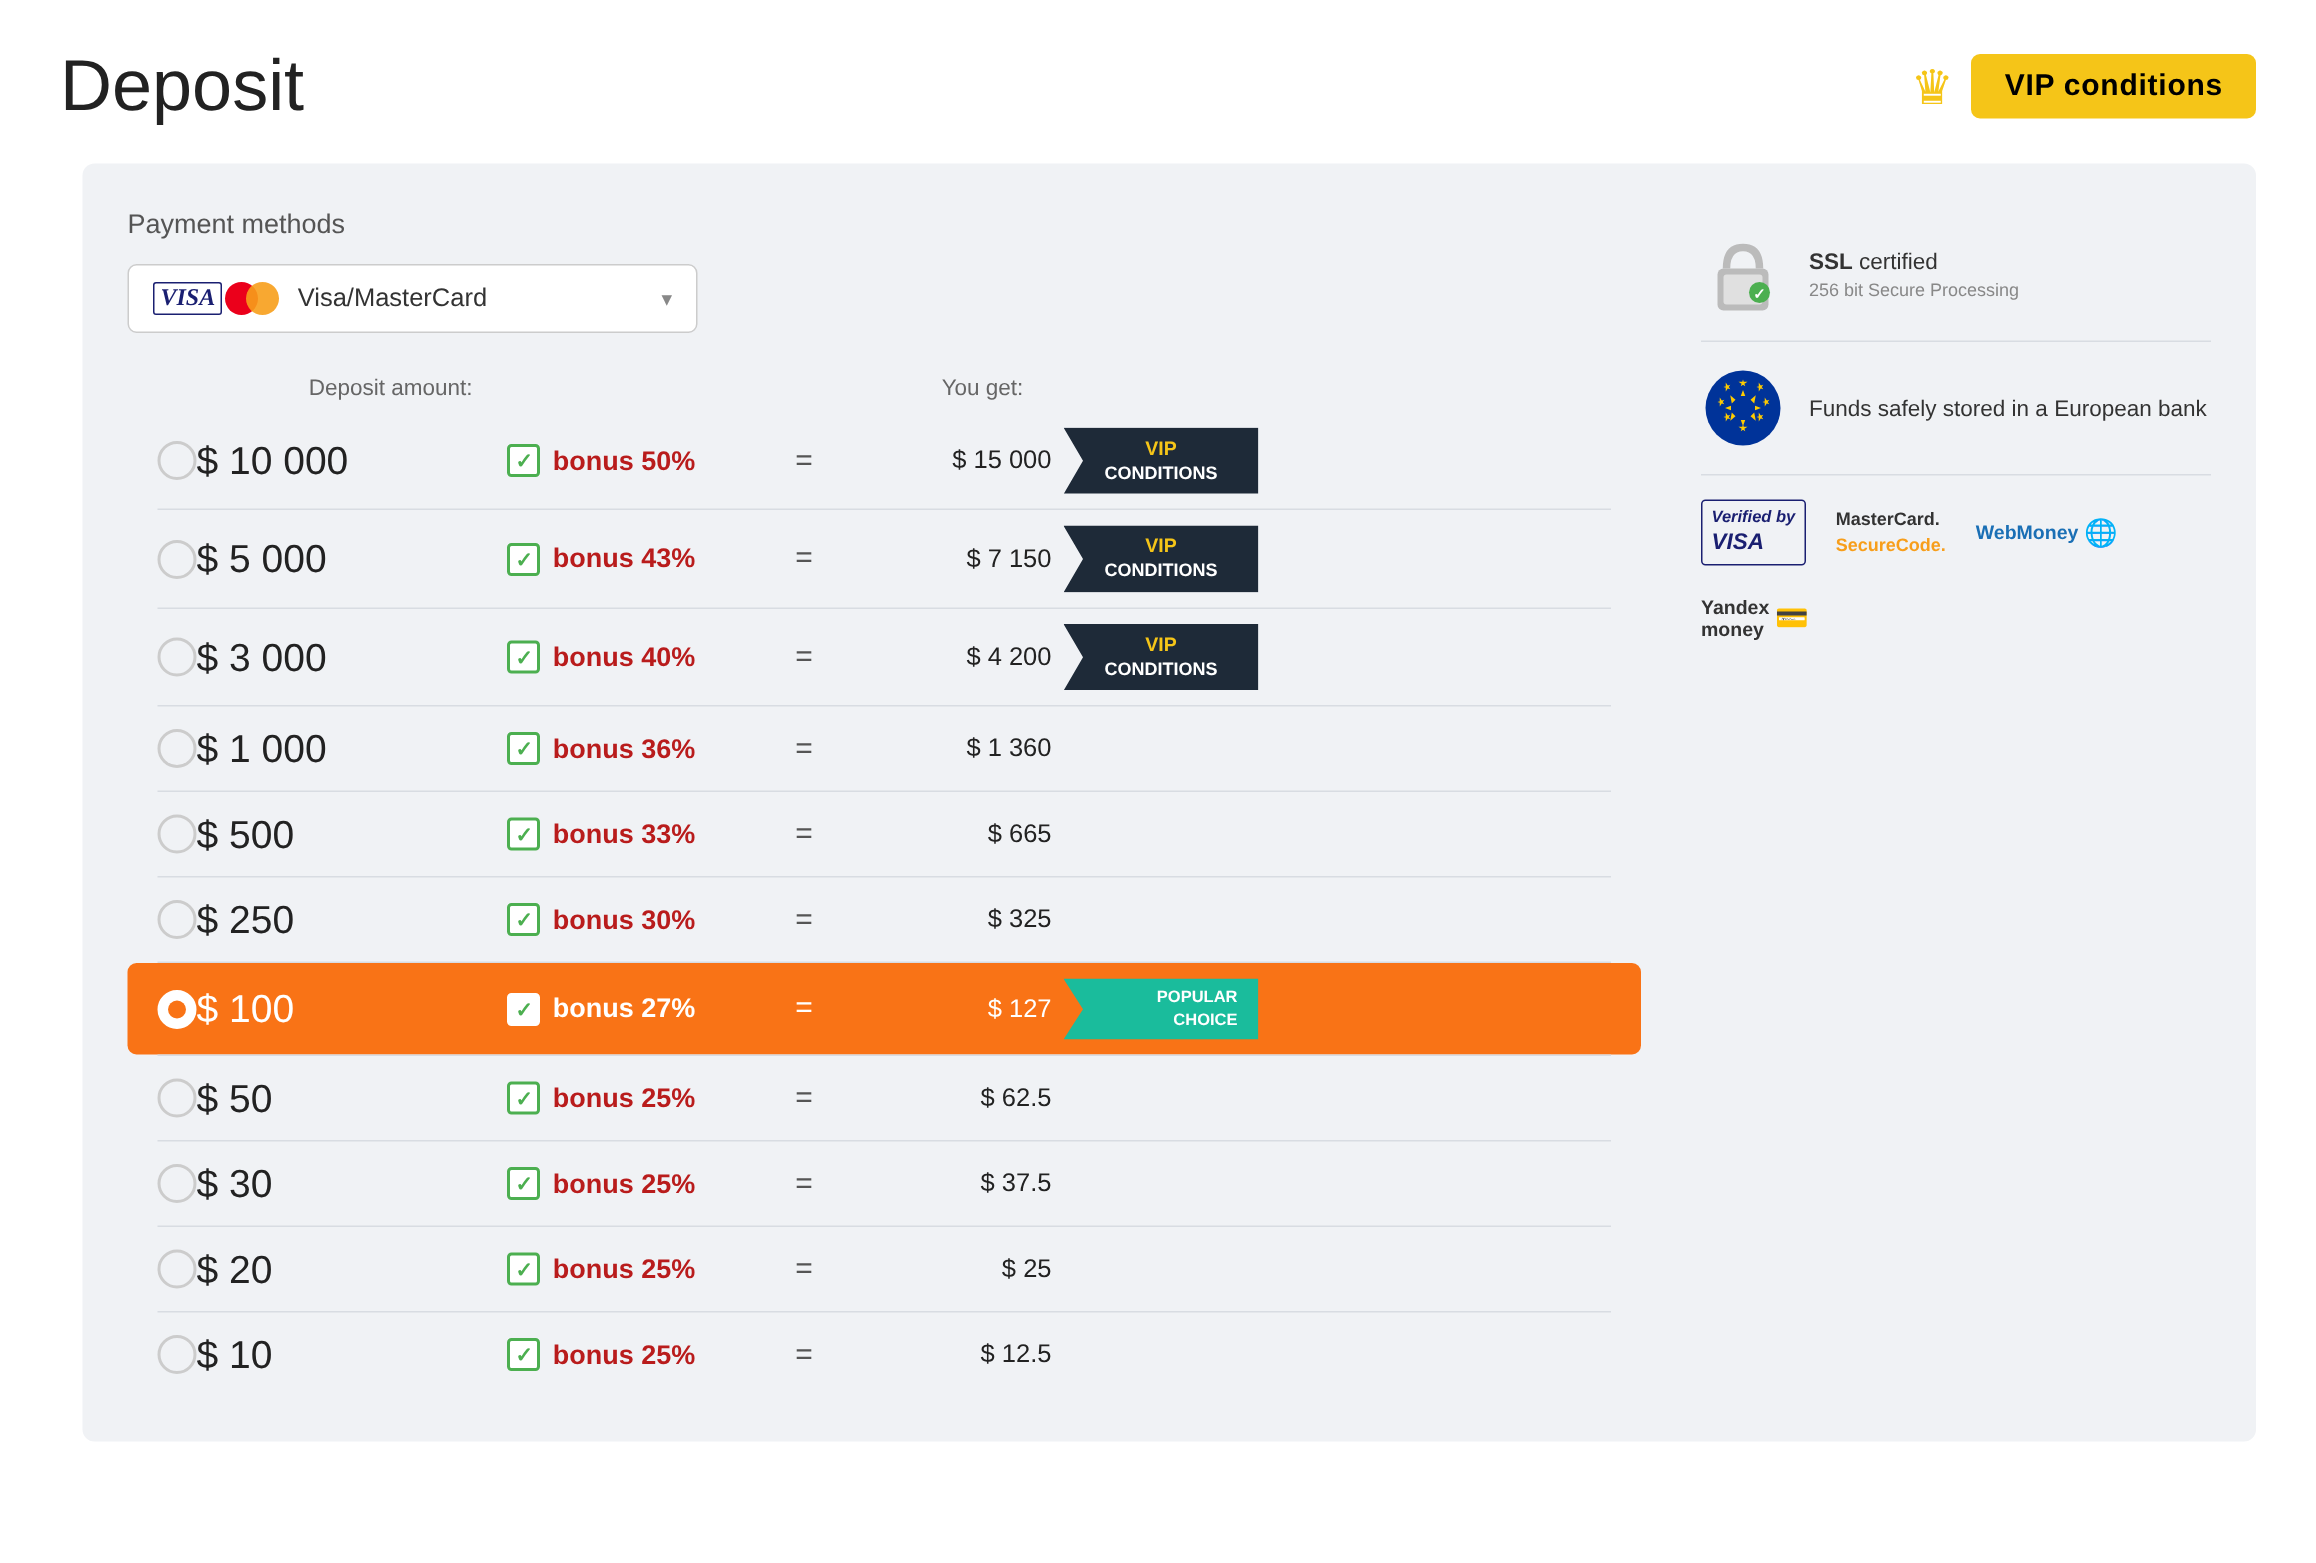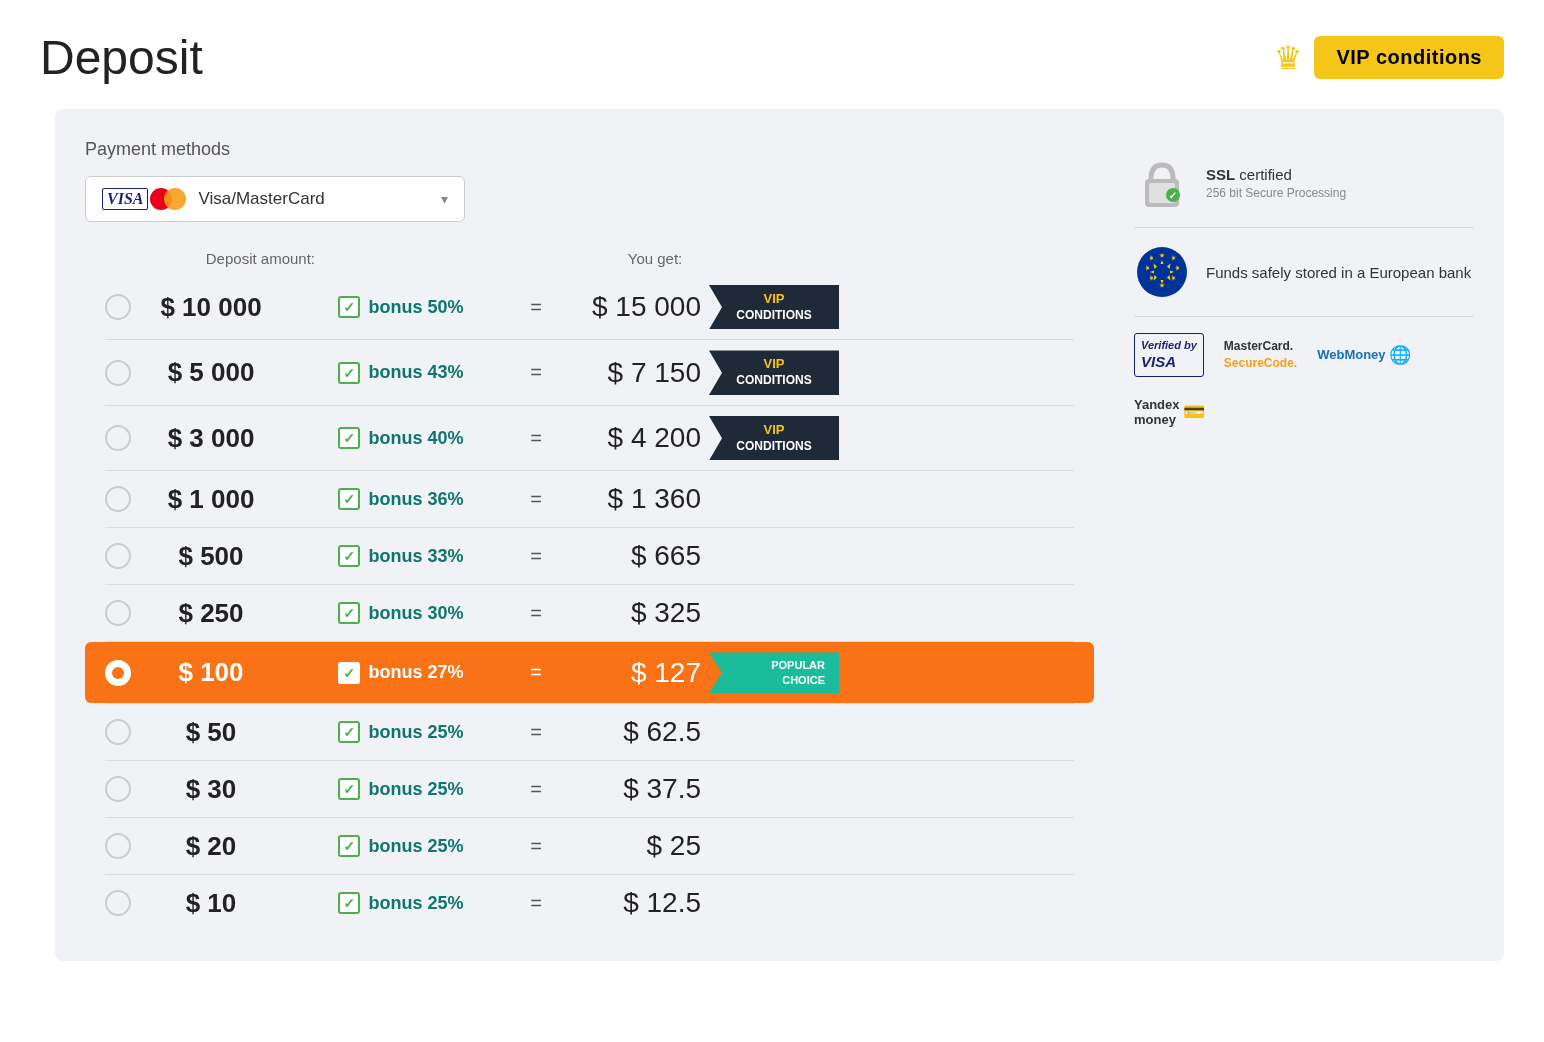--- a/index.html
+++ b/index.html
@@ -179,23 +179,23 @@
       background: #fff;
     }
     .radio-inner {
       width: 12px;
       height: 12px;
       border-radius: 50%;
       background: #f97316;
     }
     .amount-val {
       width: 160px;
-      text-align: center;
+      text-align: left;
       font-size: 26px;
-      font-weight: 700;
+      font-weight: 400;
       color: #222;
     }
     .bonus-area {
       width: 220px;
       display: flex;
       align-items: center;
       justify-content: center;
       gap: 8px;
     }
     .check-box {
@@ -212,34 +212,34 @@
     .check-box.selected-row {
       background: #fff;
       border-color: #fff;
     }
     .check-mark {
       color: #4caf50;
       font-size: 14px;
       font-weight: bold;
     }
     .bonus-pct {
-      color: #0f766e;
+      color: #b91c1c;
       font-size: 18px;
       font-weight: 600;
     }
     .eq-sign {
       width: 50px;
       text-align: center;
       font-size: 20px;
       color: #555;
     }
     .get-val {
       width: 140px;
       text-align: right;
-      font-size: 28px;
+      font-size: 17px;
       font-weight: 400;
       color: #222;
     }
     .badge-area {
       width: 130px;
       margin-left: 8px;
     }
     .vip-badge {
       background: #1e2a38;
       color: #fff;

